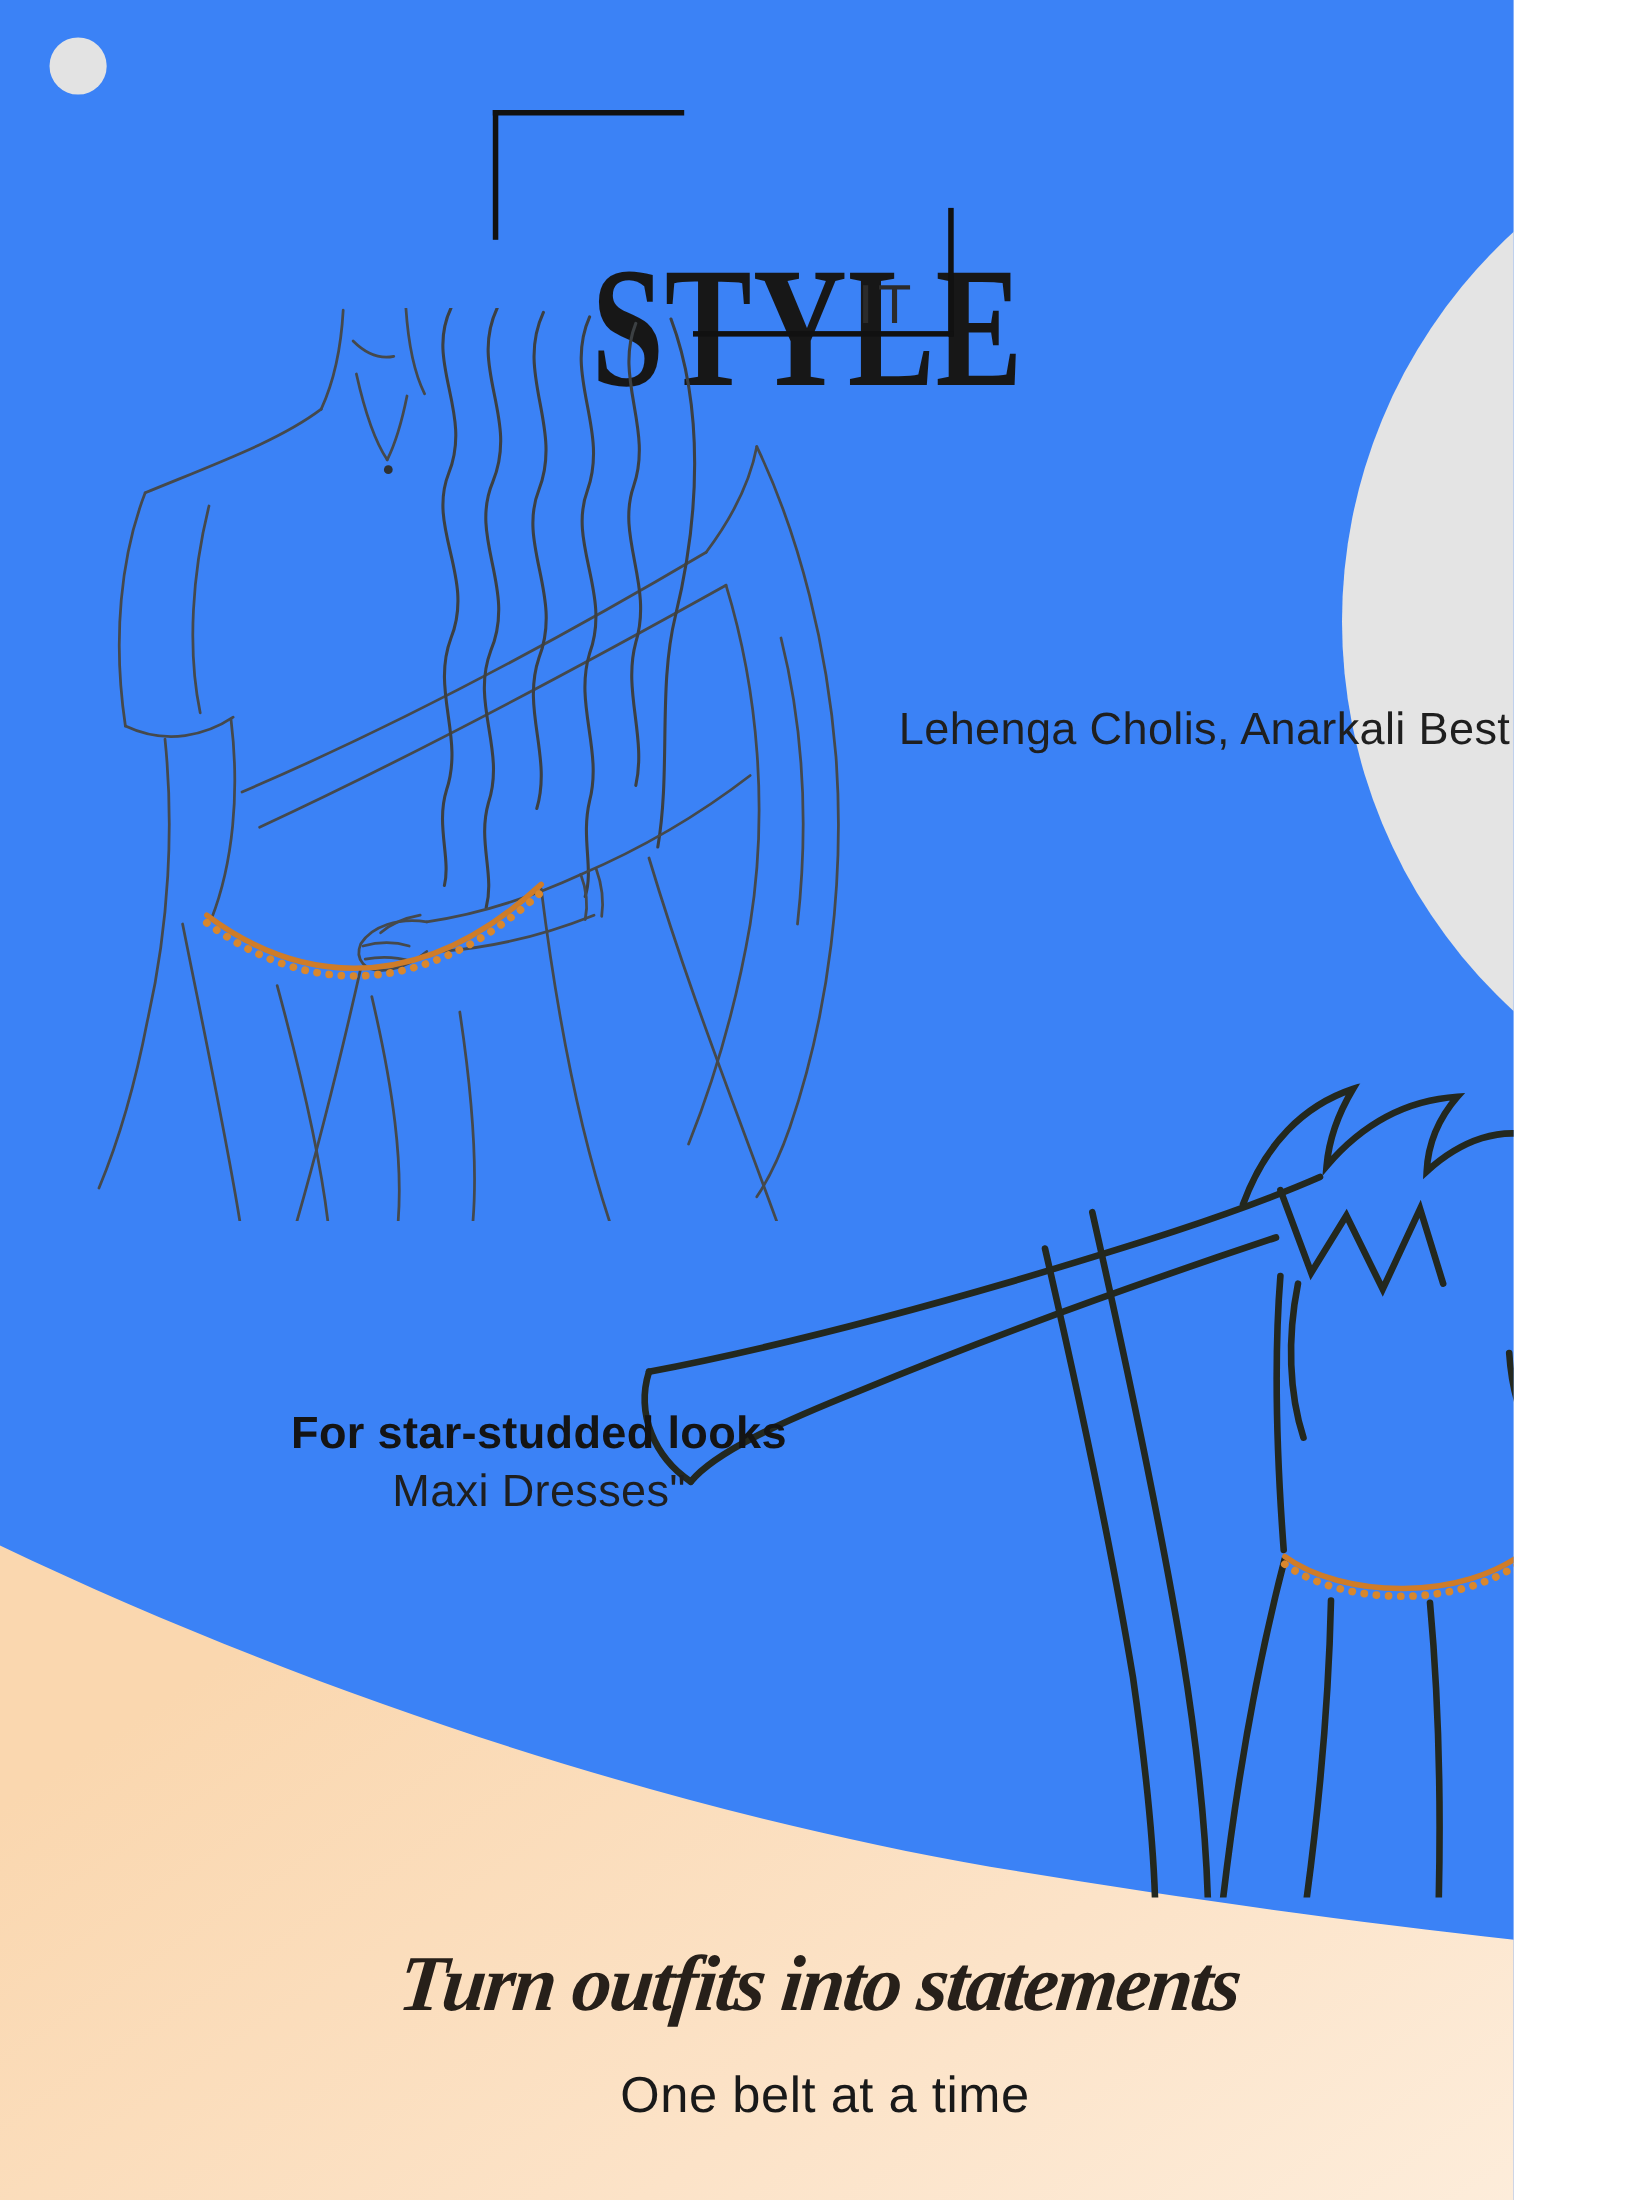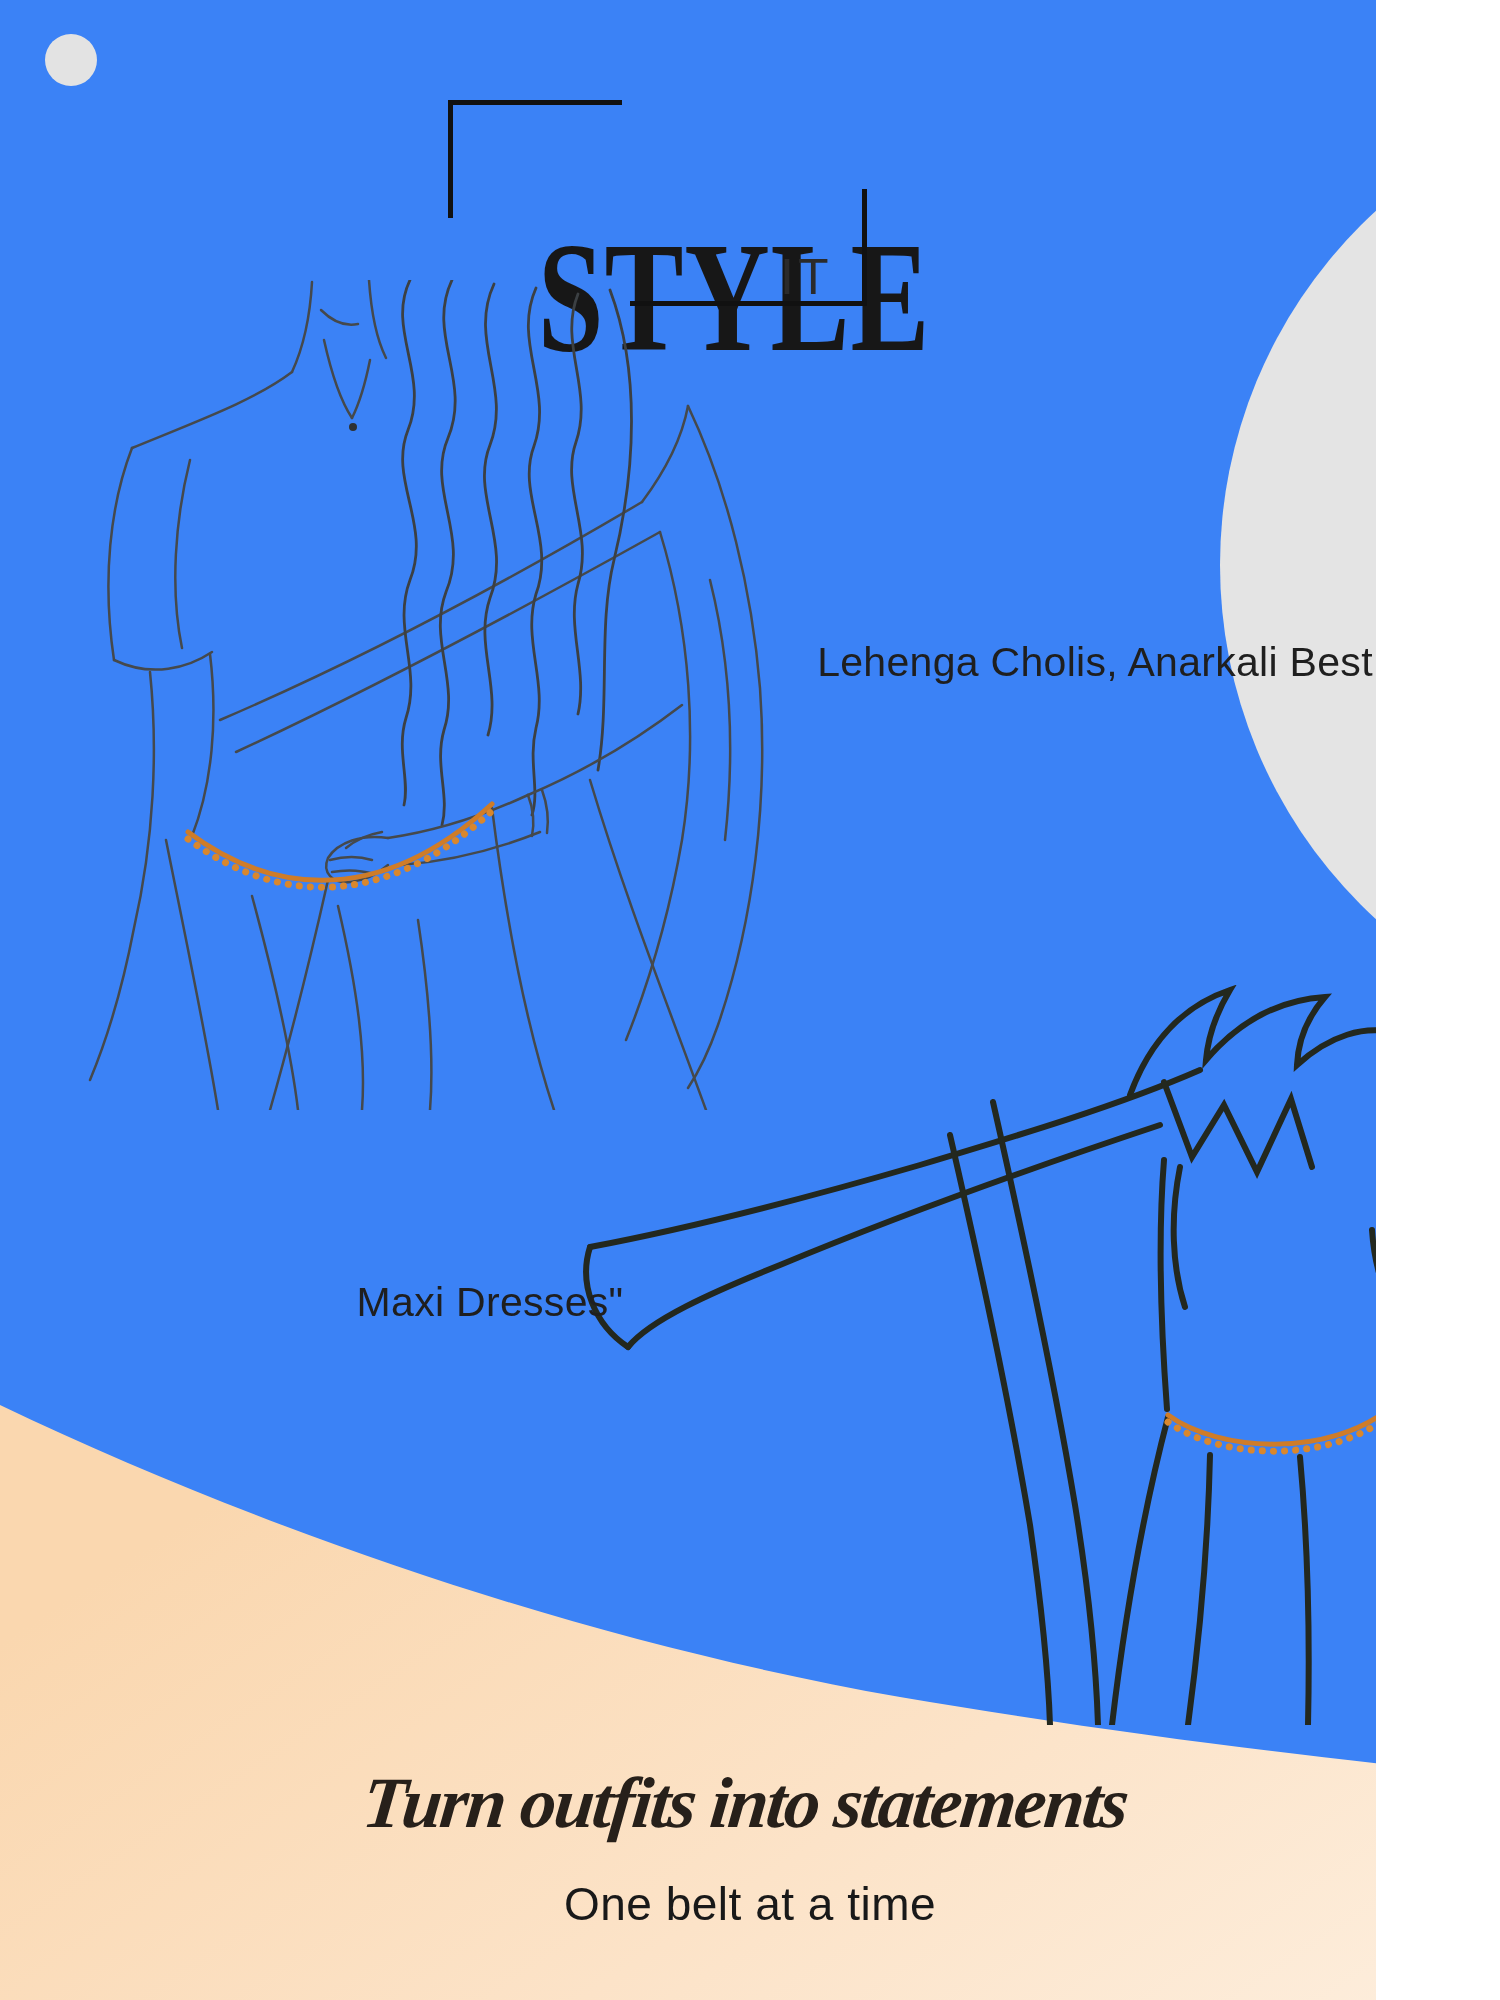--- a/index.html
+++ b/index.html
@@ -170,20 +170,21 @@
       <path class="bold-line" d="M740,472 C748,560 750,650 748,740"></path>
 
       <g>
         <path class="belt-line" d="M608,430 C660,468 770,472 830,423"></path>
         <path class="belt-beads" transform="translate(0,7)" d="M608,430 C660,468 770,472 830,423"></path>
       </g>
     </g>
   </svg>
 
   <div class="abs tblock tb-left">
+    <div class="hd">For star-studded looks</div>
     <div>Maxi Dresses"</div>
   </div>
 
   <footer>
     <div class="abs tagline-script">Turn outfits into statements</div>
     <div class="abs tagline-sub">One belt at a time</div>
   </footer>
 
 </div>
 

